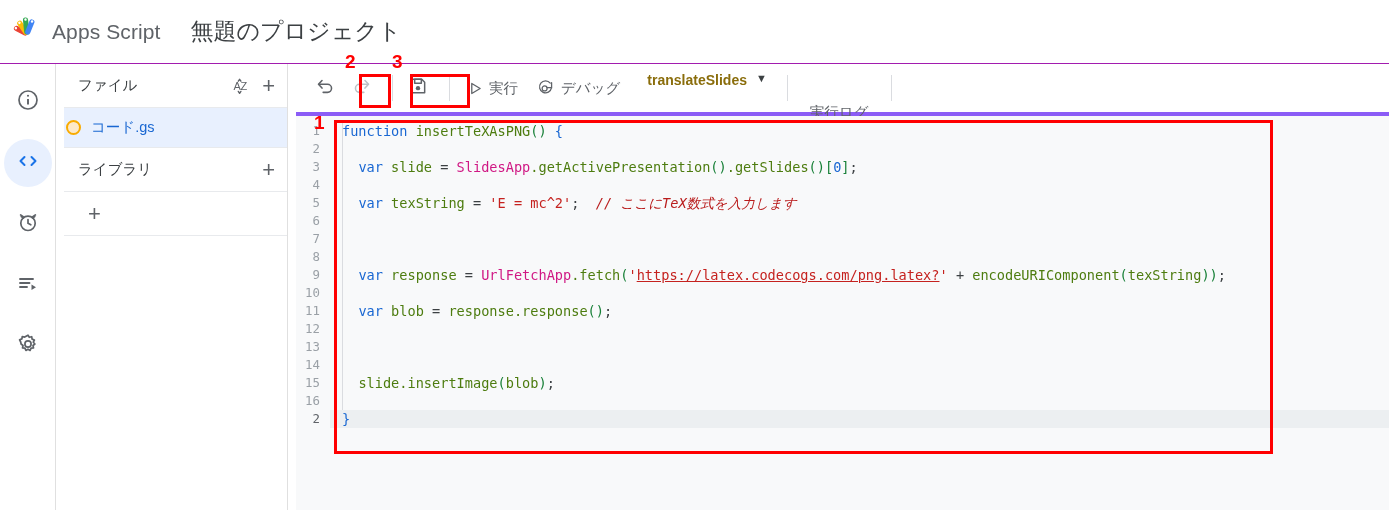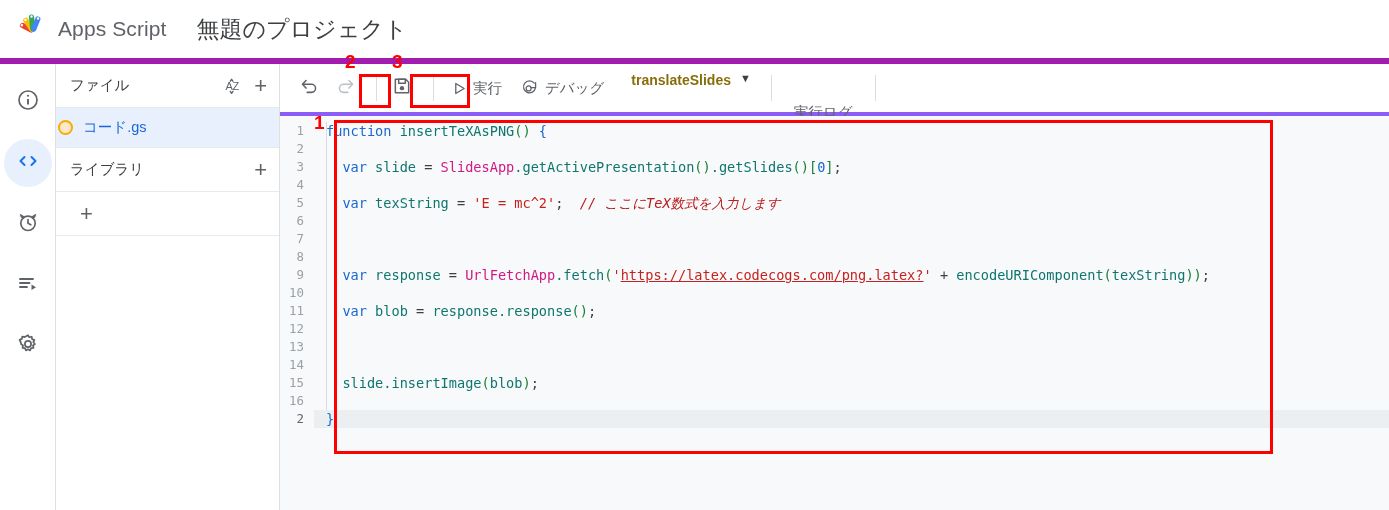--- a/index.html
+++ b/index.html
@@ -15,23 +15,23 @@
     overflow: hidden;
     position: relative;
   }
 
   
   #header {
     height: 64px;
     display: flex;
     align-items: center;
     background: #ffffff;
-    border-bottom: 6px solid #a21caf;
-    box-sizing: border-box;
-    padding-left: 16px;
+    border-bottom: 1px solid #a21caf;
+    box-sizing: border-box;
+    padding-left: 10px;
   }
   #app-logo {
     width: 34px;
     height: 34px;
     flex: 0 0 auto;
     margin-right: 8px;
   }
   #app-name {
     font-size: 21px;
     color: #5f6368;
@@ -42,20 +42,21 @@
     font-size: 23px;
     color: #3c4043;
     margin-left: 30px;
     white-space: nowrap;
   }
 
   
   #body-area {
     display: flex;
     height: 446px;
+    gap: 8px;
   }
 
   
   #icon-rail {
     width: 56px;
     flex: 0 0 56px;
     background: #ffffff;
     border-right: 1px solid #e0e0e0;
     padding-top: 14px;
     box-sizing: border-box;
@@ -253,21 +254,21 @@
     position: absolute;
     left: 46px;
     top: 0;
     width: 1px;
     background: #dadce0;
     height: 288px;
   }
 
   
   .k   { color: #1967d2; }        
-  .fn  { color: #0f766e; }        
+  .fn  { color: #4d7c0f; }        
   .cls { color: #d01884; }        
   .str { color: #c5221f; }        
   .com { color: #b91c1c; font-style: italic; }        
   .pn  { color: #188038; }        
   .op  { color: #3c4043; }        
   .num { color: #1967d2; }        
   .url {
     color: #c5221f;
     text-decoration: underline;
     text-decoration-color: #c5221f;

